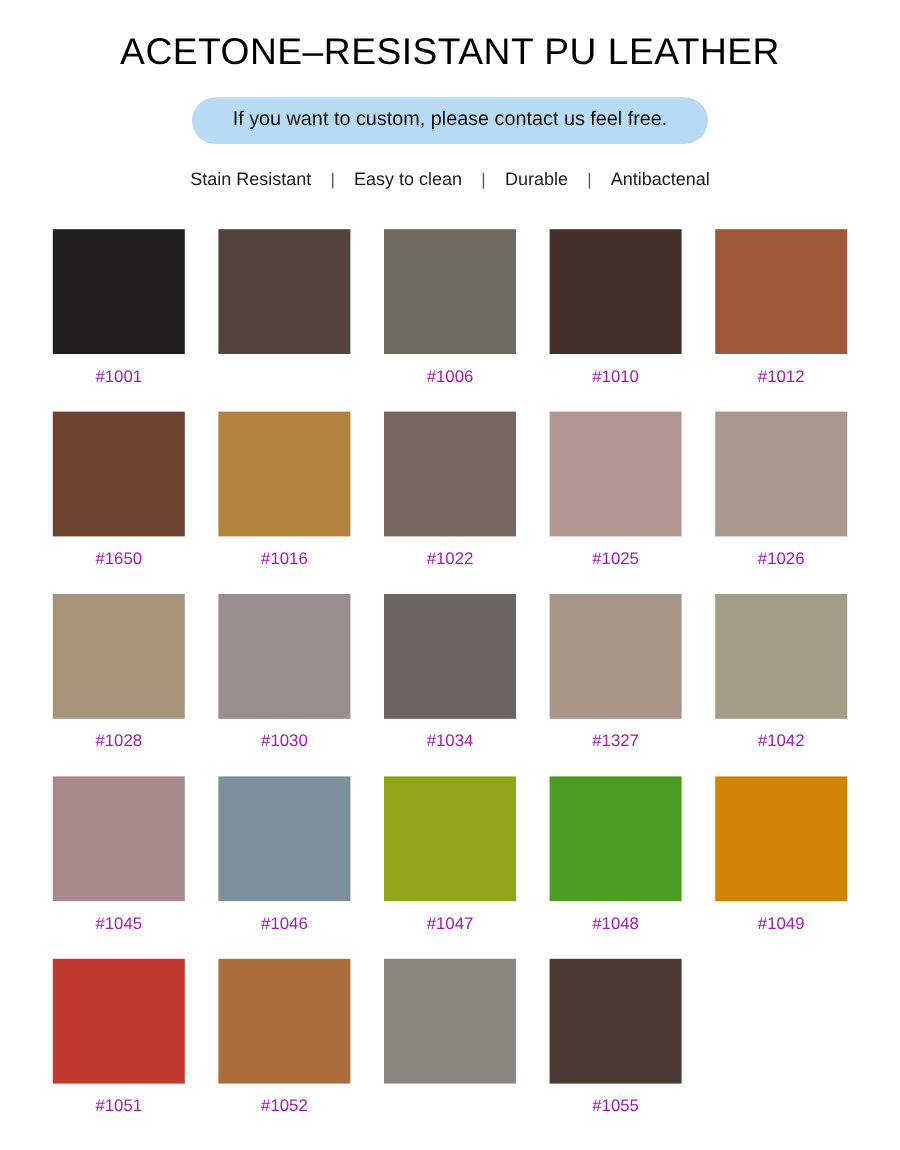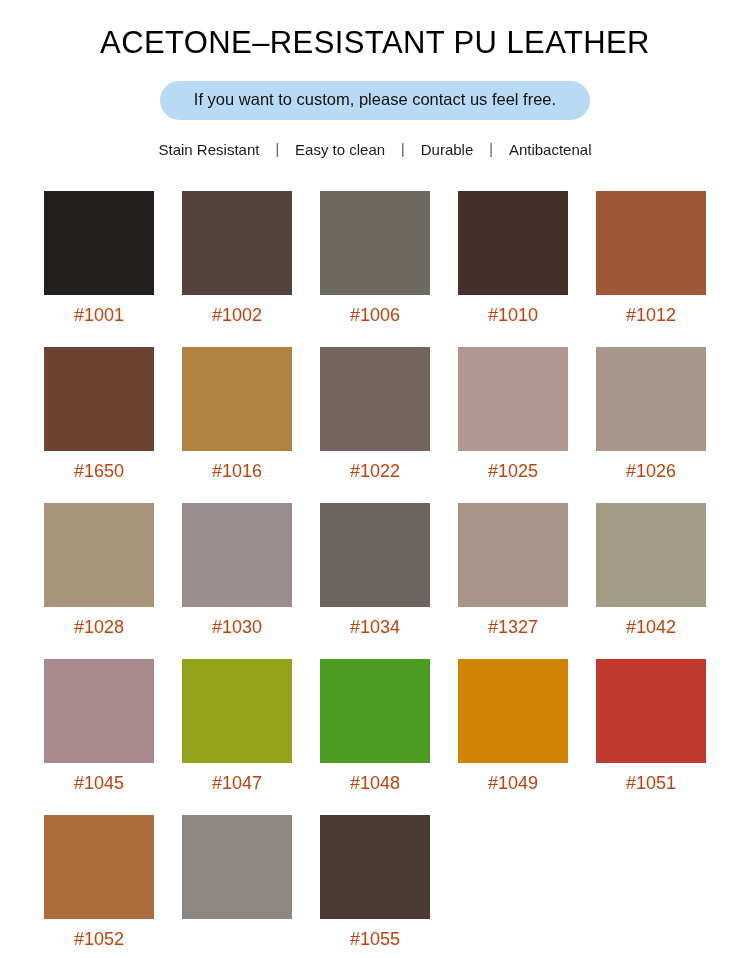--- a/index.html
+++ b/index.html
@@ -83,22 +83,22 @@
     margin-bottom: 0;
   }
   .swatch {
     width: 110px;
     height: 104px;
     display: block;
   }
   .code {
     display: block;
     text-align: center;
-    font-size: 18px;
-    color: #c2410c;
+    font-size: 14px;
+    color: #a21caf;
     padding-top: 11px;
     padding-bottom: 23px;
     line-height: 1;
   }
 </style>
 </head>
 <body>
 
 <div class="page">
 
@@ -118,21 +118,20 @@
     <span class="feature-item">Antibactenal</span>
   </div>
 
   <div class="grid" id="swatch-grid">
       <div class="cell">
         <div class="swatch" style="background: rgb(34, 31, 30);"></div>
         <span class="code">#1001</span>
       </div>
       <div class="cell">
         <div class="swatch" style="background: rgb(84, 67, 61);"></div>
-        <span class="code">#1002</span>
       </div>
       <div class="cell">
         <div class="swatch" style="background: rgb(110, 106, 97);"></div>
         <span class="code">#1006</span>
       </div>
       <div class="cell">
         <div class="swatch" style="background: rgb(69, 48, 41);"></div>
         <span class="code">#1010</span>
       </div>
       <div class="cell">
@@ -177,20 +176,24 @@
       </div>
       <div class="cell">
         <div class="swatch" style="background: rgb(163, 156, 134);"></div>
         <span class="code">#1042</span>
       </div>
       <div class="cell">
         <div class="swatch" style="background: rgb(168, 138, 140);"></div>
         <span class="code">#1045</span>
       </div>
       <div class="cell">
+        <div class="swatch" style="background: rgb(123, 143, 156);"></div>
+        <span class="code">#1046</span>
+      </div>
+      <div class="cell">
         <div class="swatch" style="background: rgb(148, 163, 28);"></div>
         <span class="code">#1047</span>
       </div>
       <div class="cell">
         <div class="swatch" style="background: rgb(76, 156, 35);"></div>
         <span class="code">#1048</span>
       </div>
       <div class="cell">
         <div class="swatch" style="background: rgb(207, 132, 6);"></div>
         <span class="code">#1049</span>

